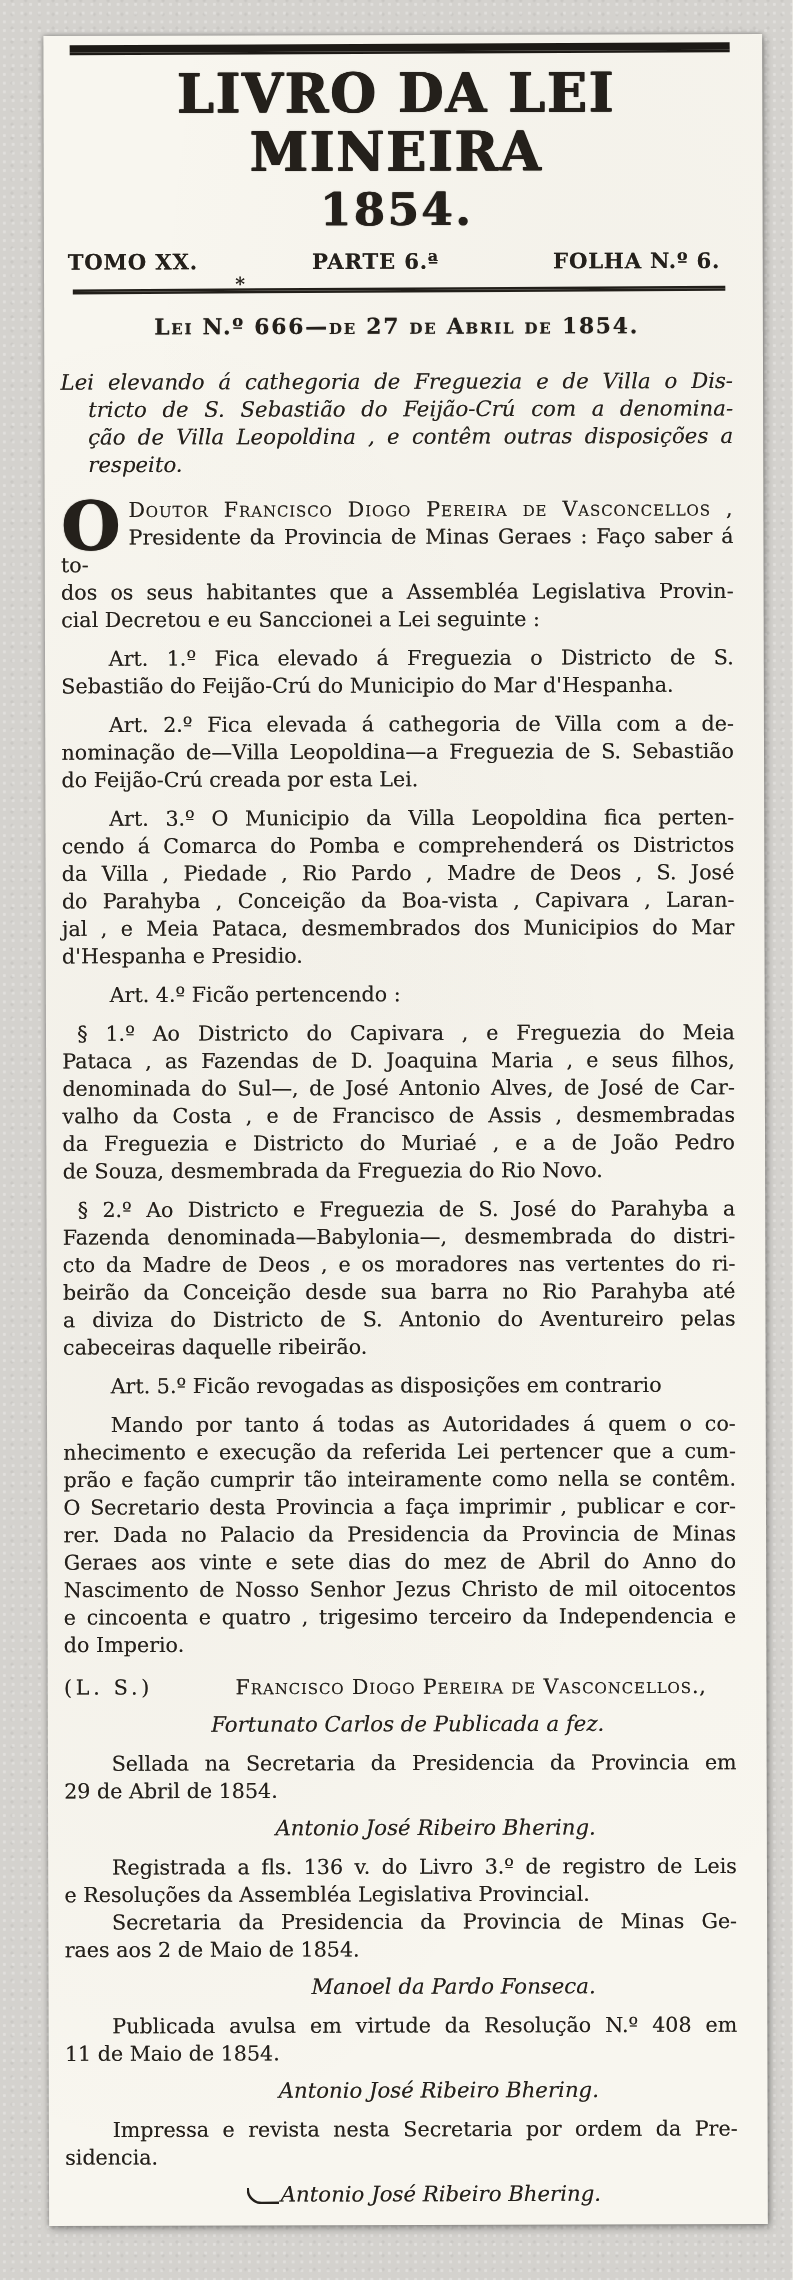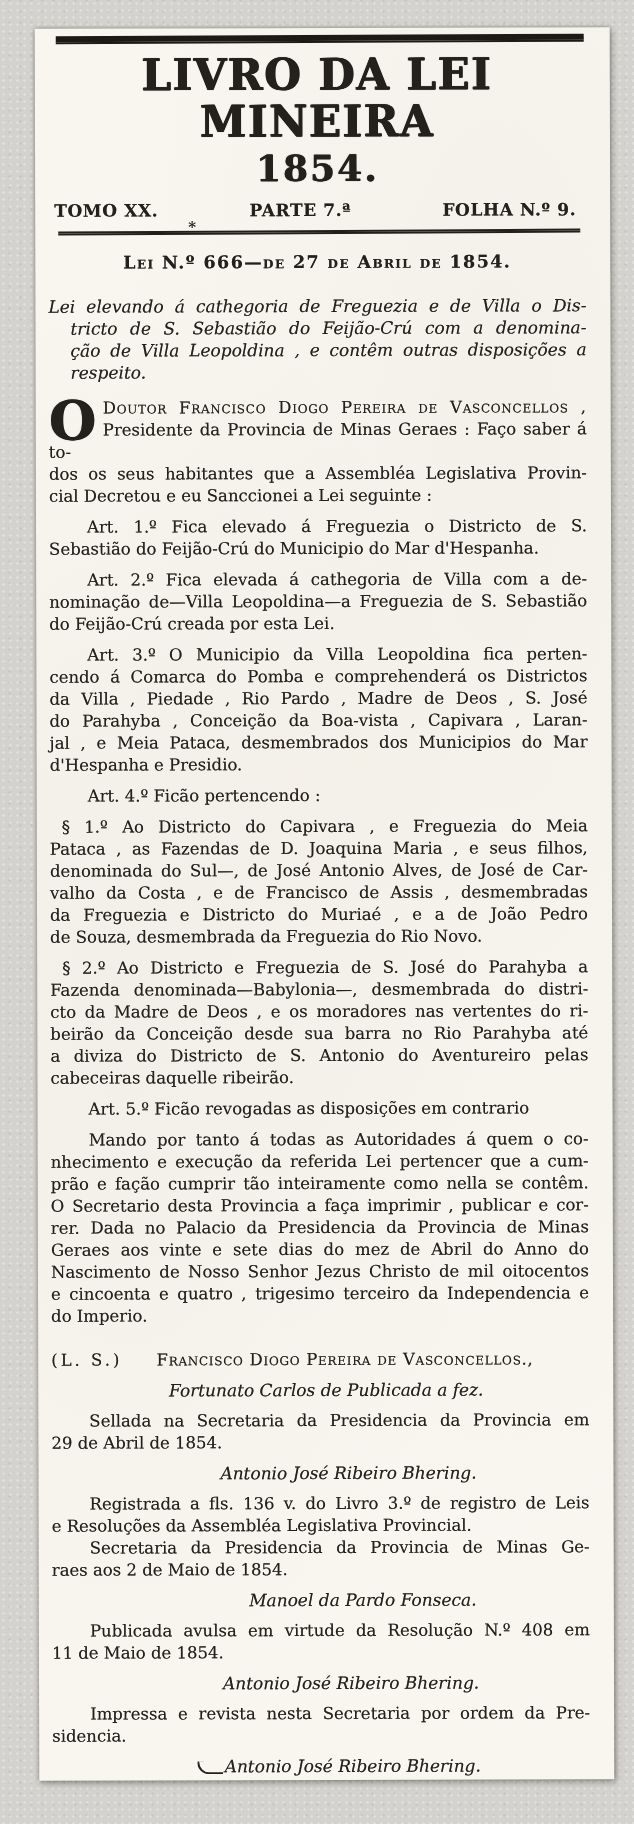--- a/index.html
+++ b/index.html
@@ -66,22 +66,22 @@
   .para.sect .line:first-child{text-indent:12px;}
   .para.plain .line:first-child{text-indent:38px;}
   .para.opening{margin-top:14px;}
   .sc{font-variant:small-caps;letter-spacing:.7px;}
   .dropcap{
     float:left;font-size:54px;line-height:42px;font-weight:bold;
     padding:2px 7px 0 0;font-family:"DejaVu Serif",serif;
     text-shadow:1px 0 currentColor,0 0 1px rgba(30,25,20,.6);
   }
   .para.ls{display:flex;align-items:baseline;margin-top:12px;}
-  .para.ls .seal{letter-spacing:3px;margin-top:10px;}
-  .para.ls .name{margin-left:34px;font-variant:small-caps;letter-spacing:.7px;}
+  .para.ls .seal{letter-spacing:3px;}
+  .para.ls .name{margin-left:66px;font-variant:small-caps;letter-spacing:.7px;}
   .para.signature{
     font-style:italic;font-size:17px;text-align:center;margin-top:8px;
   }
   .flourish{
     display:inline-block;width:24px;height:11px;margin:0 1px 0 0;
     border-left:2px solid #24201b;border-bottom:2px solid #24201b;
     border-bottom-left-radius:12px;vertical-align:-2px;
   }
   .rule-bottom{
     margin-top:auto;height:4px;background:#191713;
@@ -94,22 +94,22 @@
 
 <div class="page">
   <div class="rule-top"></div>
 
   <div class="masthead-title">LIVRO DA LEI MINEIRA</div>
 
   <div class="masthead-year">1854.</div>
 
   <div class="issue-row">
     <span>TOMO XX.</span>
-    <span>PARTE 7.ª</span>
-    <span>FOLHA N.º 9.</span>
+    <span>PARTE 6.ª</span>
+    <span>FOLHA N.º 6.</span>
   </div>
 
   <div class="ornament-row">
     <span>*</span>
   </div>
 
   <div class="rule-thin"></div>
 
   <div class="law-heading">Lei N.º 666—de 27 de Abril de 1854.</div>
 

